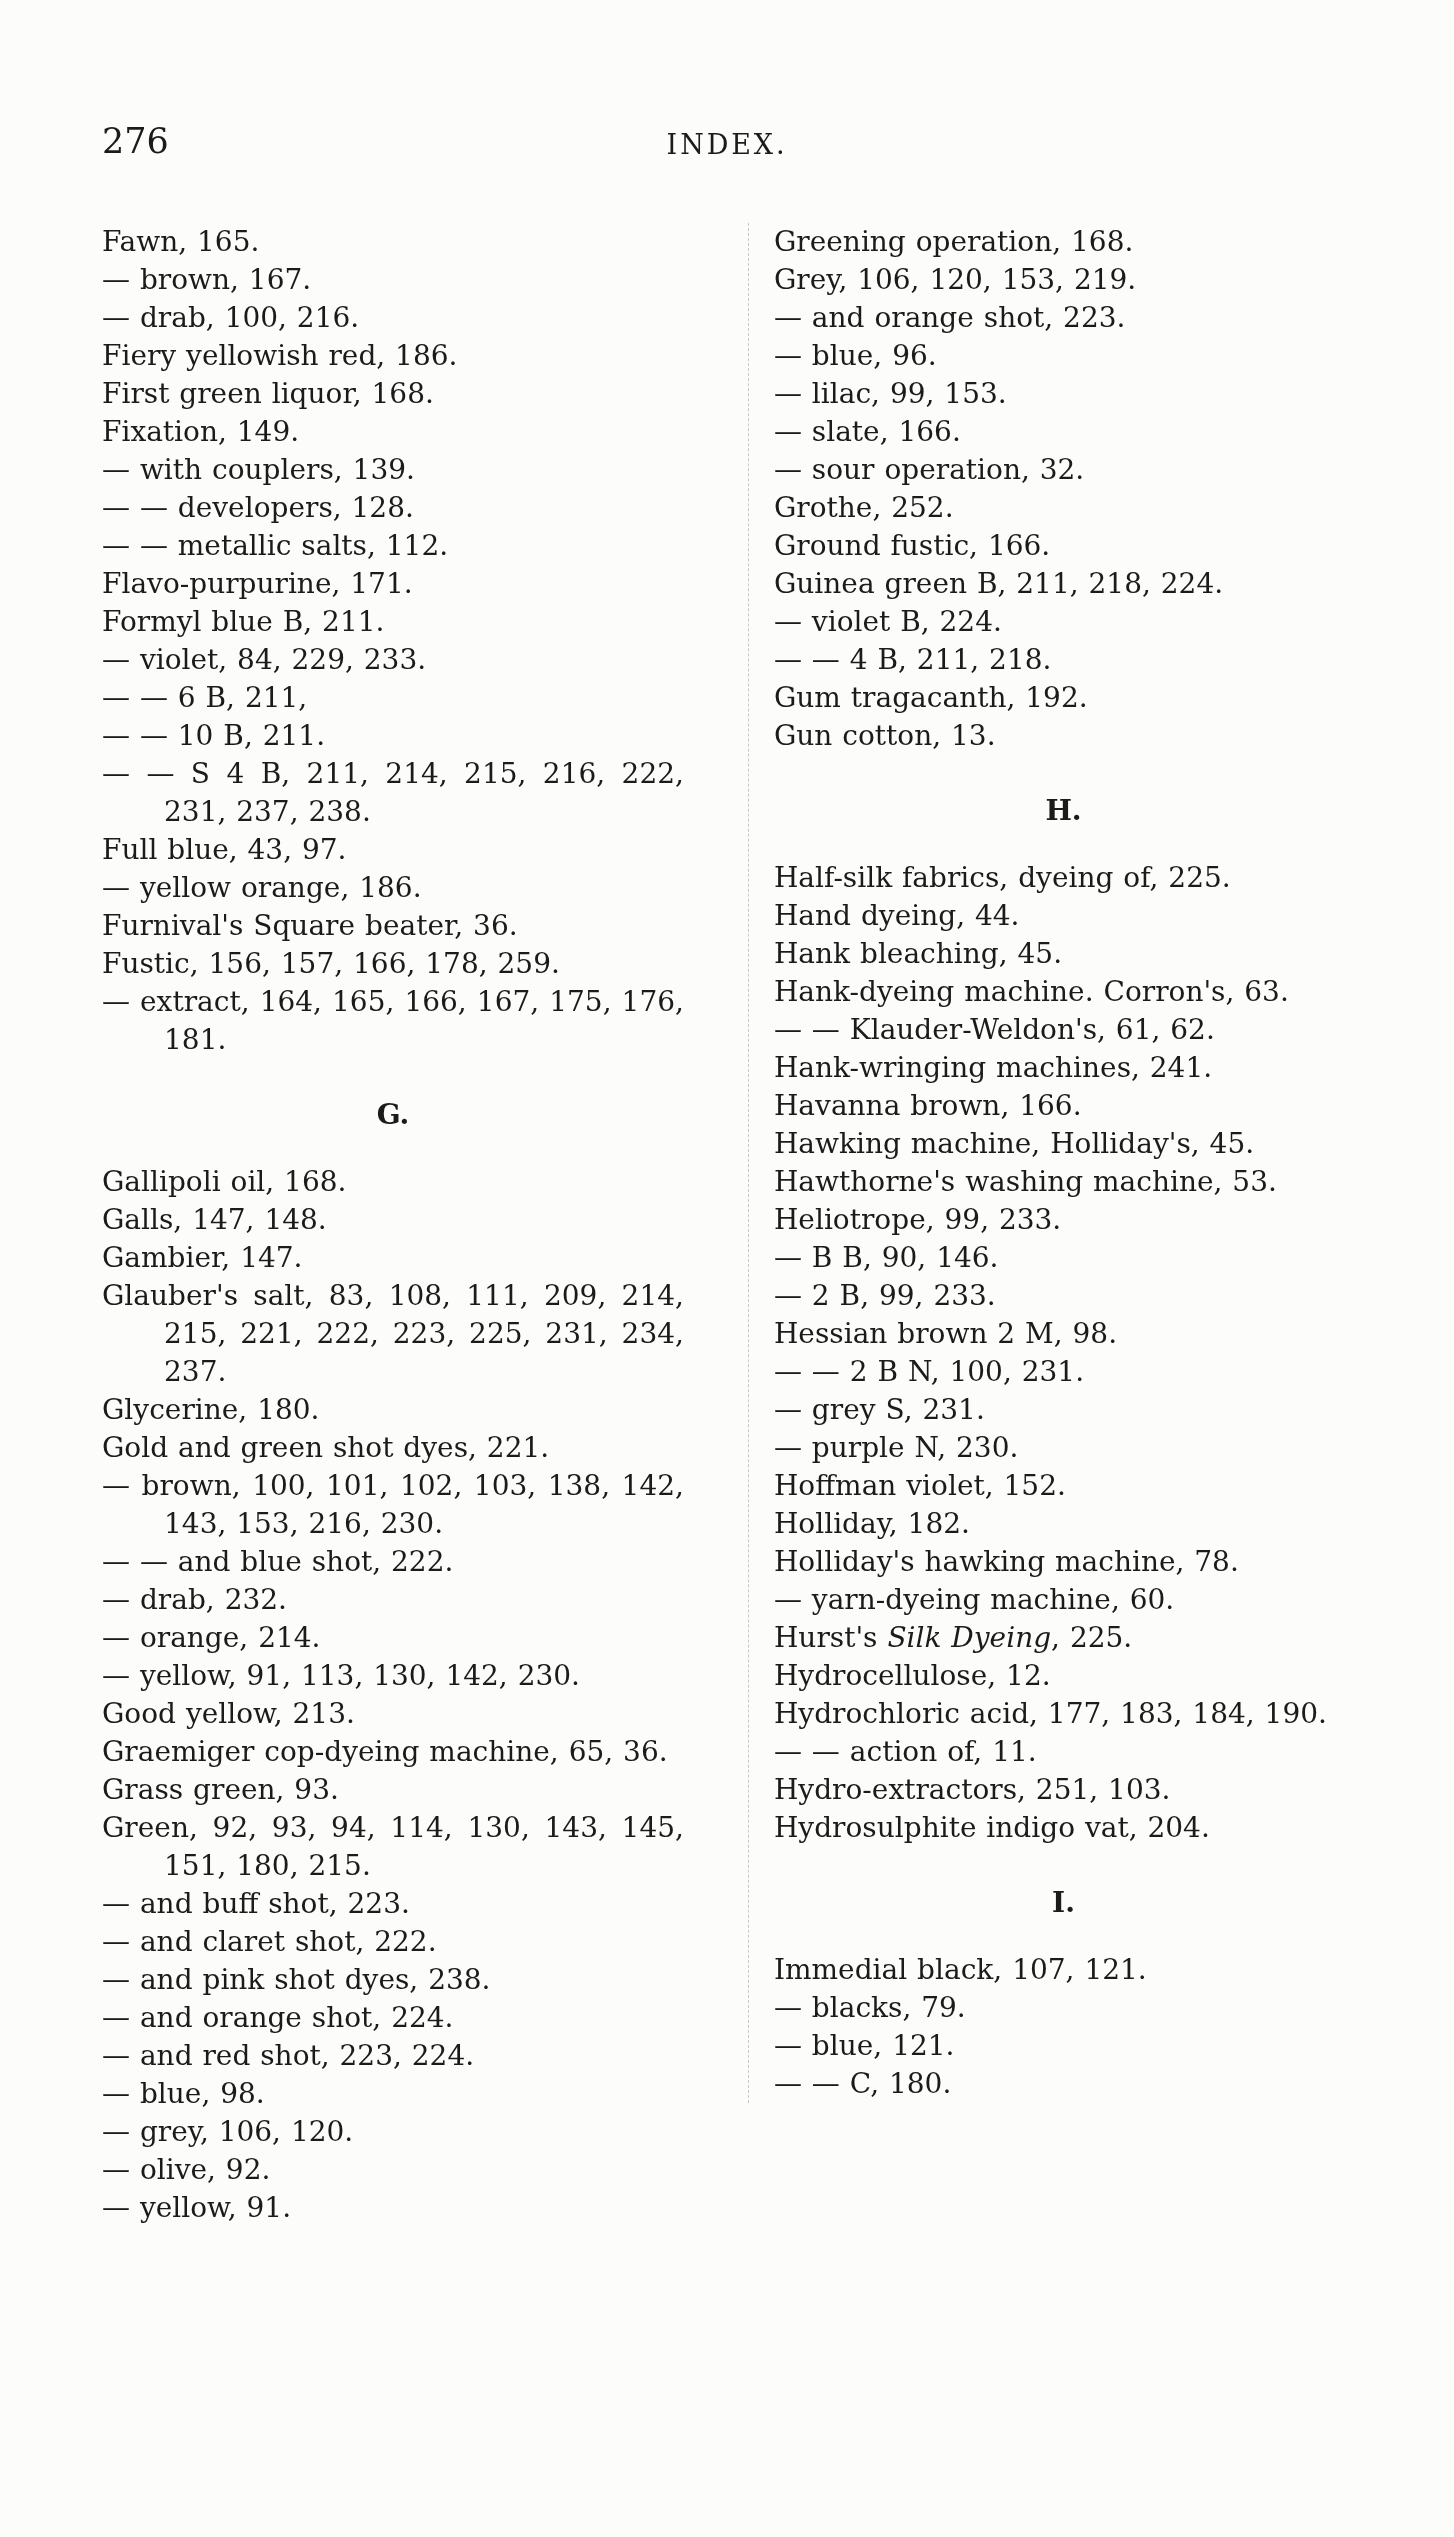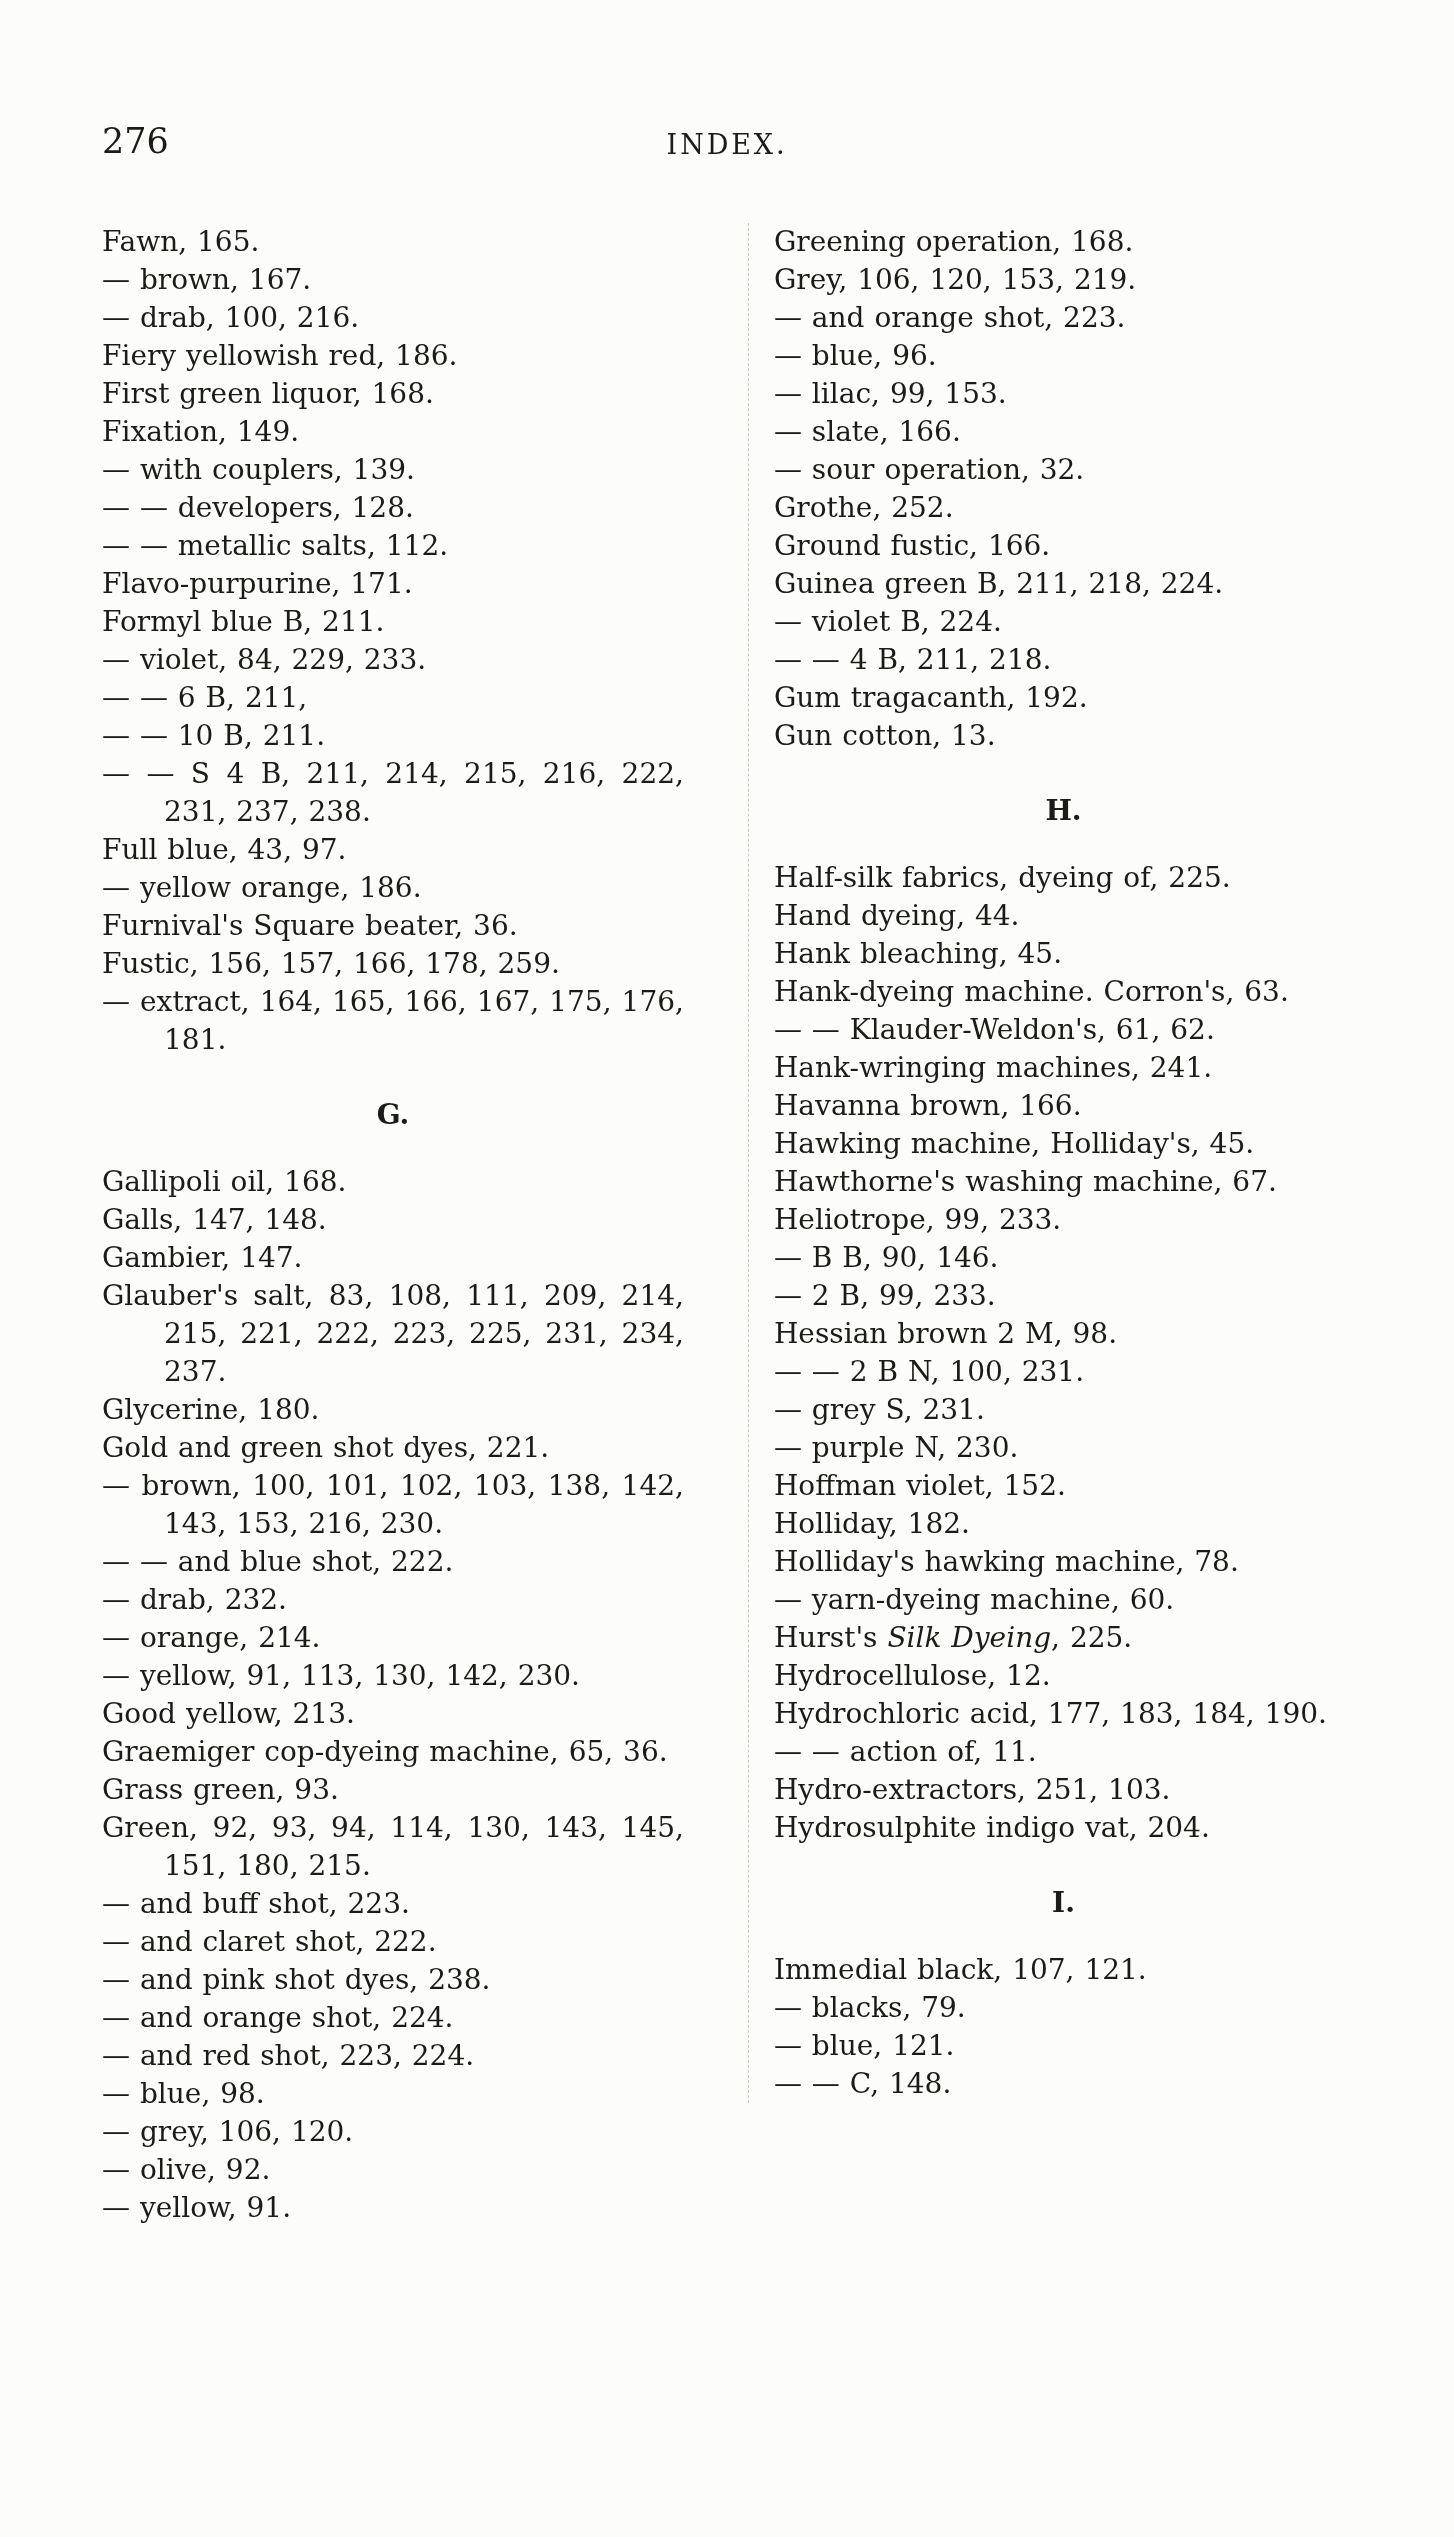--- a/index.html
+++ b/index.html
@@ -154,21 +154,21 @@
         <div class="entry">Gun cotton, 13.</div>
         <div class="section-heading">H.</div>
         <div class="entry">Half-silk fabrics, dyeing of, 225.</div>
         <div class="entry">Hand dyeing, 44.</div>
         <div class="entry">Hank bleaching, 45.</div>
         <div class="entry">Hank-dyeing machine. Corron's, 63.</div>
         <div class="entry">— — Klauder-Weldon's, 61, 62.</div>
         <div class="entry">Hank-wringing machines, 241.</div>
         <div class="entry">Havanna brown, 166.</div>
         <div class="entry">Hawking machine, Holliday's, 45.</div>
-        <div class="entry">Hawthorne's washing machine, 67.</div>
+        <div class="entry">Hawthorne's washing machine, 53.</div>
         <div class="entry">Heliotrope, 99, 233.</div>
         <div class="entry">— B B, 90, 146.</div>
         <div class="entry">— 2 B, 99, 233.</div>
         <div class="entry">Hessian brown 2 M, 98.</div>
         <div class="entry">— — 2 B N, 100, 231.</div>
         <div class="entry">— grey S, 231.</div>
         <div class="entry">— purple N, 230.</div>
         <div class="entry">Hoffman violet, 152.</div>
         <div class="entry">Holliday, 182.</div>
         <div class="entry">Holliday's hawking machine, 78.</div>
@@ -176,18 +176,18 @@
         <div class="entry">Hurst's <i>Silk Dyeing</i>, 225.</div>
         <div class="entry">Hydrocellulose, 12.</div>
         <div class="entry">Hydrochloric acid, 177, 183, 184, 190.</div>
         <div class="entry">— — action of, 11.</div>
         <div class="entry">Hydro-extractors, 251, 103.</div>
         <div class="entry">Hydrosulphite indigo vat, 204.</div>
         <div class="section-heading">I.</div>
         <div class="entry">Immedial black, 107, 121.</div>
         <div class="entry">— blacks, 79.</div>
         <div class="entry">— blue, 121.</div>
-        <div class="entry">— — C, 148.</div>
+        <div class="entry">— — C, 180.</div>
       </div>
   </div>
 
 </div>
 
 
 </body></html>

